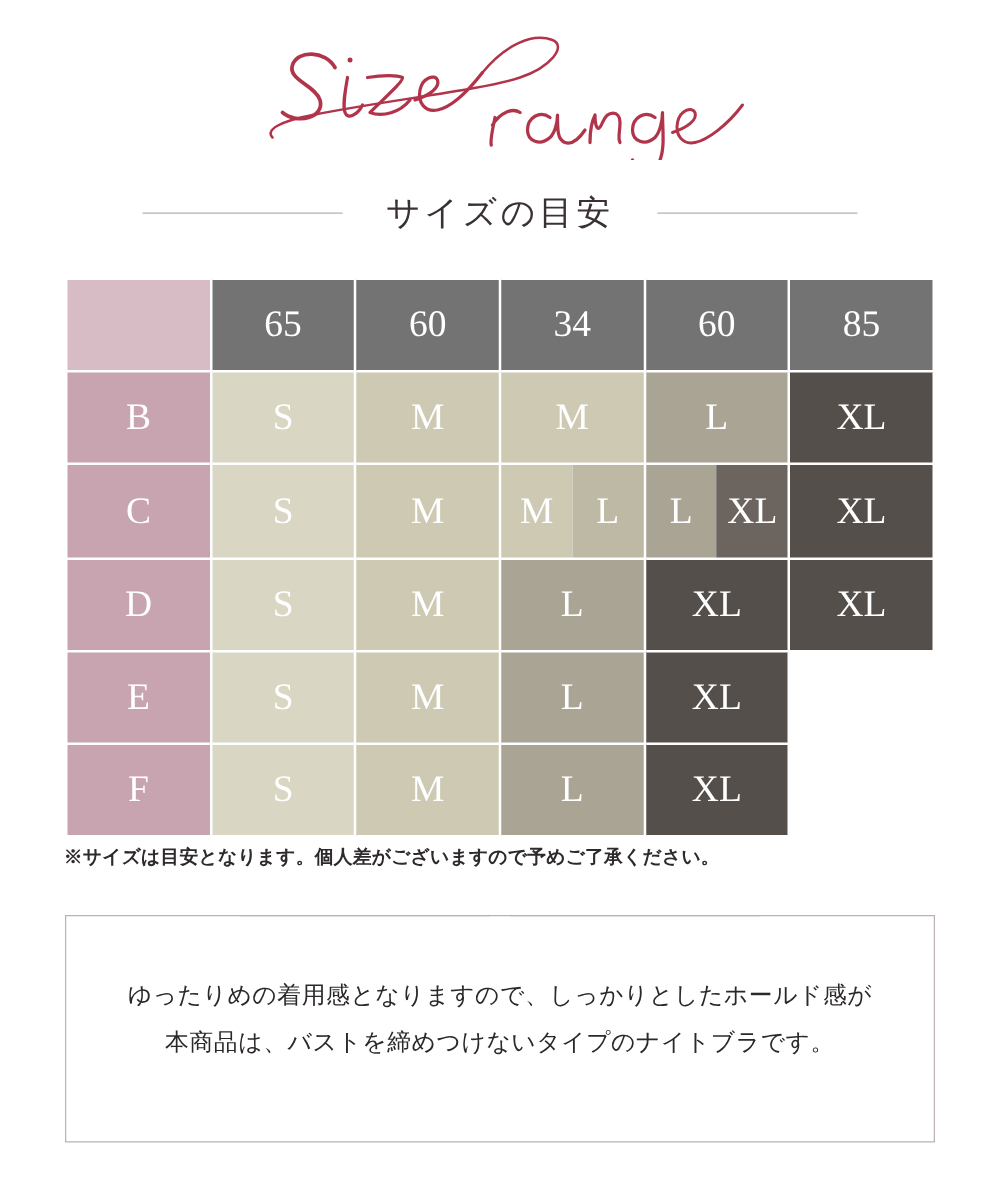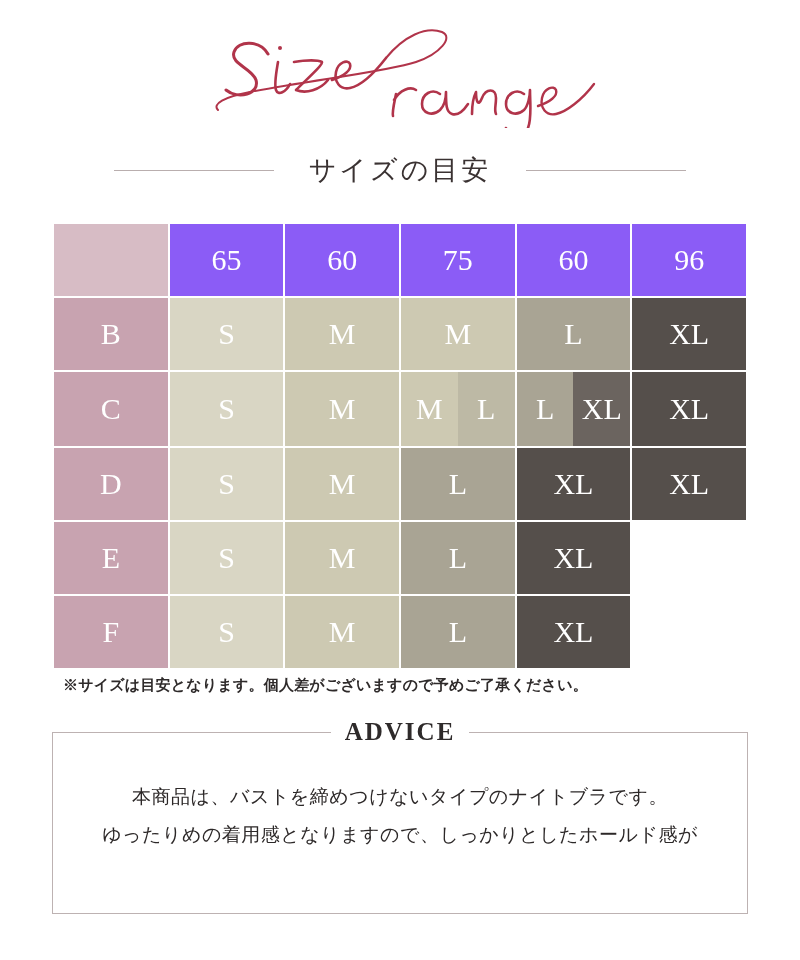--- a/index.html
+++ b/index.html
@@ -74,21 +74,21 @@
     font-size: 30px;
     color: #ffffff;
     border: 2px solid #ffffff;
     padding: 0;
   }
   td.corner {
     background: #d7bcc5;
     border-color: #ffffff;
   }
   td.colhead {
-    background: #8b5cf6;
+    background: #737373;
     font-size: 29px;
   }
   td.rowhead {
     background: #c8a3b0;
     font-size: 30px;
   }
   td.s-S  { background: #d9d6c4; }
   td.s-M  { background: #cdc9b2; }
   td.s-L  { background: #a9a494; }
   td.s-XL { background: #554f4b; }
@@ -107,21 +107,21 @@
     color: #ffffff;
   }
   .h-M  { background: #cdc9b2; }
   .h-L1 { background: #bdb9a5; }
   .h-L2 { background: #a9a494; }
   .h-XL { background: #6b645f; }
 
   
   .note {
     position: absolute;
-    left: 63px;
+    left: 51px;
     top: 676px;
     width: 700px;
     font-family: "Liberation Sans", sans-serif;
     font-weight: bold;
     font-size: 15px;
     color: #2e2a2a;
     letter-spacing: 0.2px;
   }
 
   
@@ -208,23 +208,23 @@
     <div class="rule"></div>
   </div>
 
   <div class="table-wrap">
     <table class="size-table">
       <tbody>
         <tr>
           <td class="corner"></td>
           <td class="colhead">65</td>
           <td class="colhead">60</td>
-          <td class="colhead">75</td>
+          <td class="colhead">34</td>
           <td class="colhead">60</td>
-          <td class="colhead">96</td>
+          <td class="colhead">85</td>
         </tr>
 
         <tr>
           <td class="rowhead">B</td>
           <td class="s-S">S</td>
           <td class="s-M">M</td>
           <td class="s-M">M</td>
           <td class="s-L">L</td>
           <td class="s-XL">XL</td>
         </tr>
@@ -276,21 +276,20 @@
         </tr>
       </tbody>
     </table>
   </div>
 
   <div class="note">※サイズは目安となります。個人差がございますので予めご了承ください。</div>
 
   <div class="advice-box"></div>
   <div class="advice-title-row">
     <div class="advice-rule"></div>
-    <div class="advice-title">ADVICE</div>
     <div class="advice-rule"></div>
   </div>
   <div class="advice-lines">
+    <div>ゆったりめの着用感となりますので、しっかりとしたホールド感が</div>
     <div>本商品は、バストを締めつけないタイプのナイトブラです。</div>
-    <div>ゆったりめの着用感となりますので、しっかりとしたホールド感が</div>
   </div>
 
 </div>
 
 </body></html>

